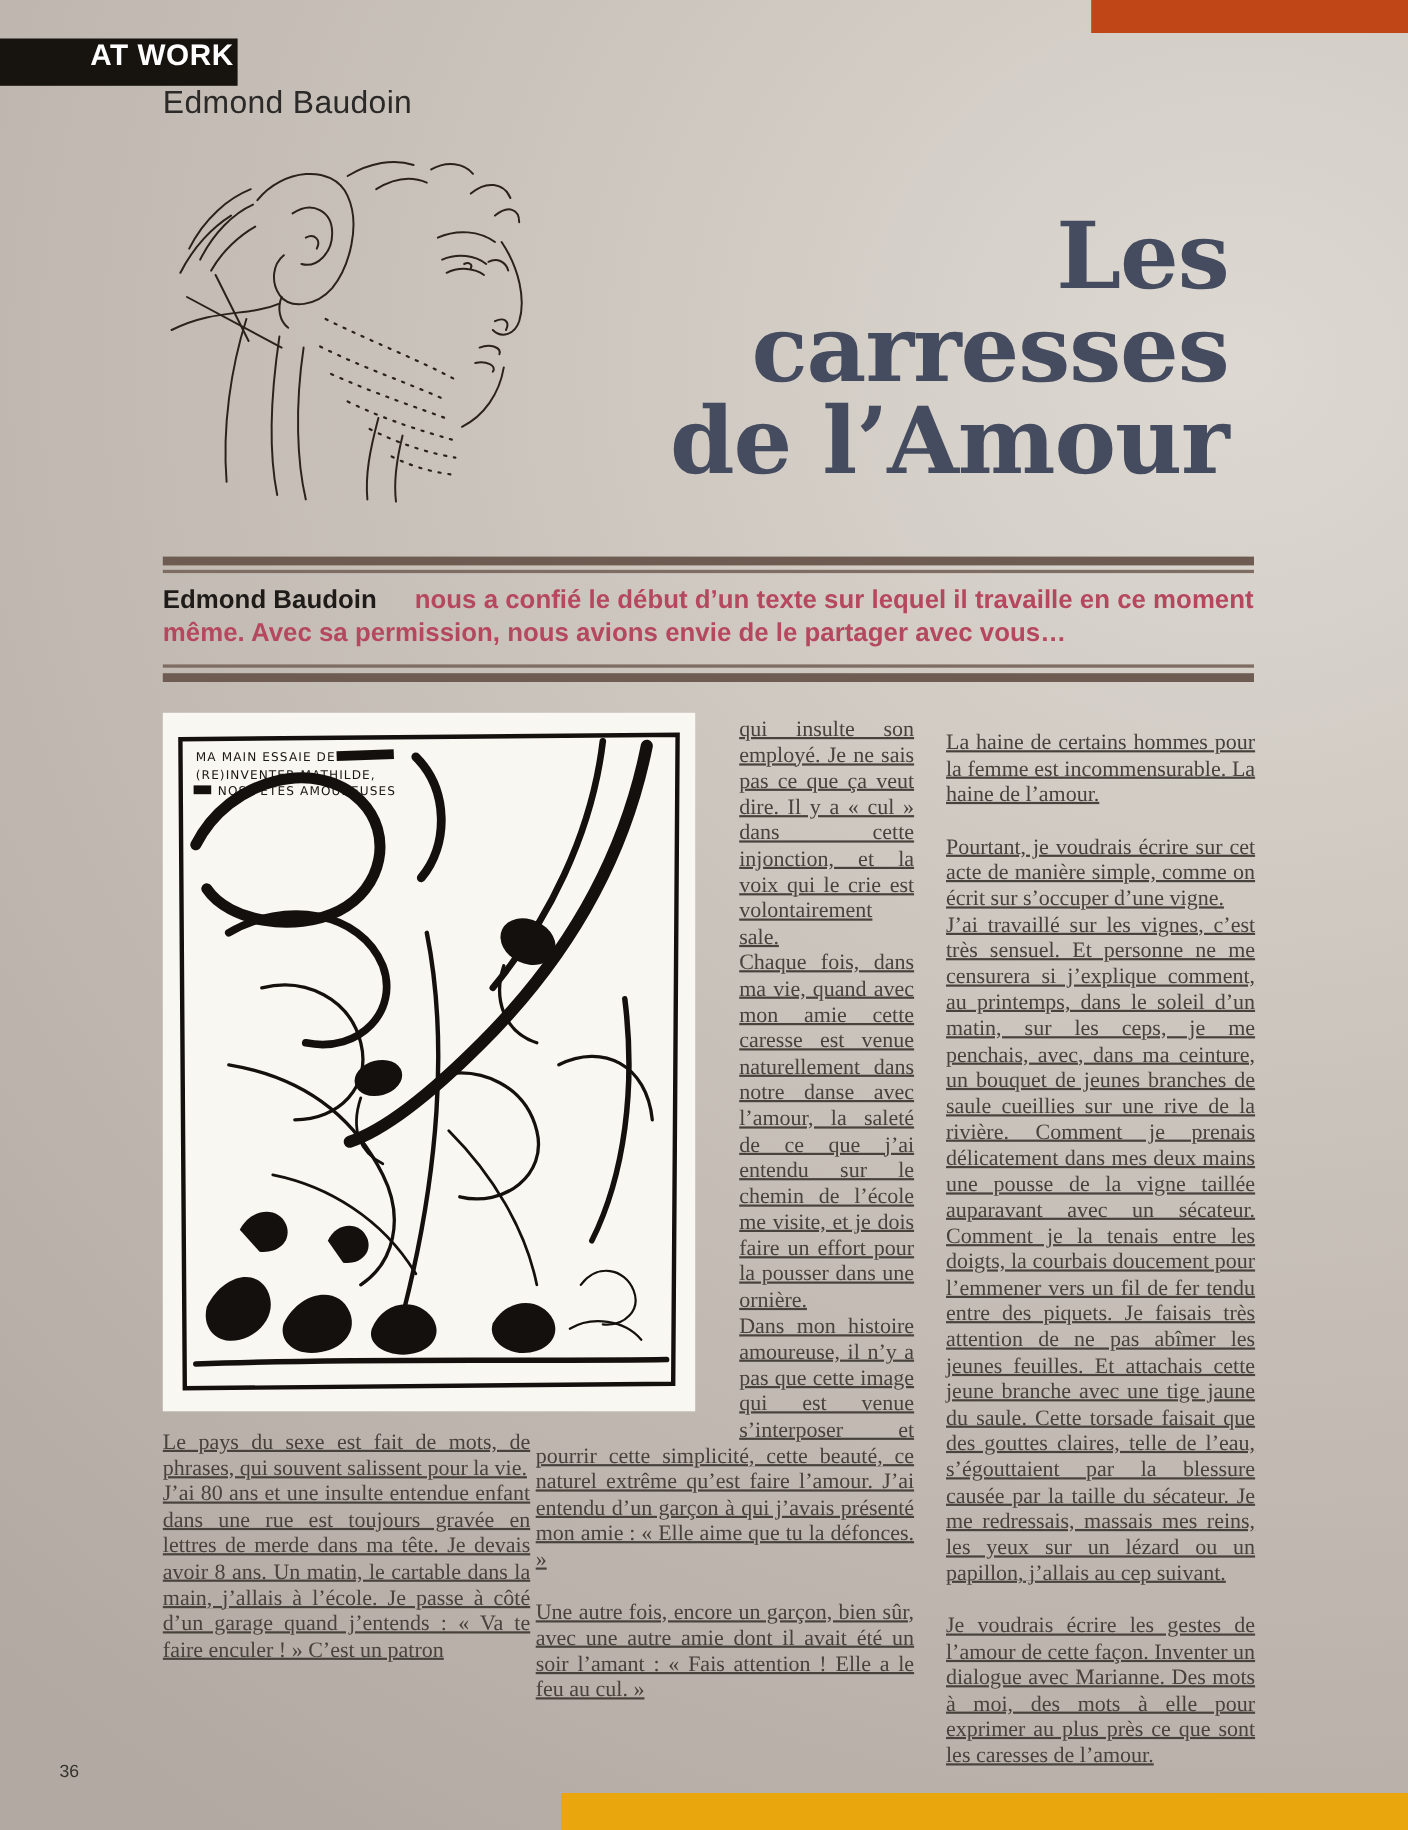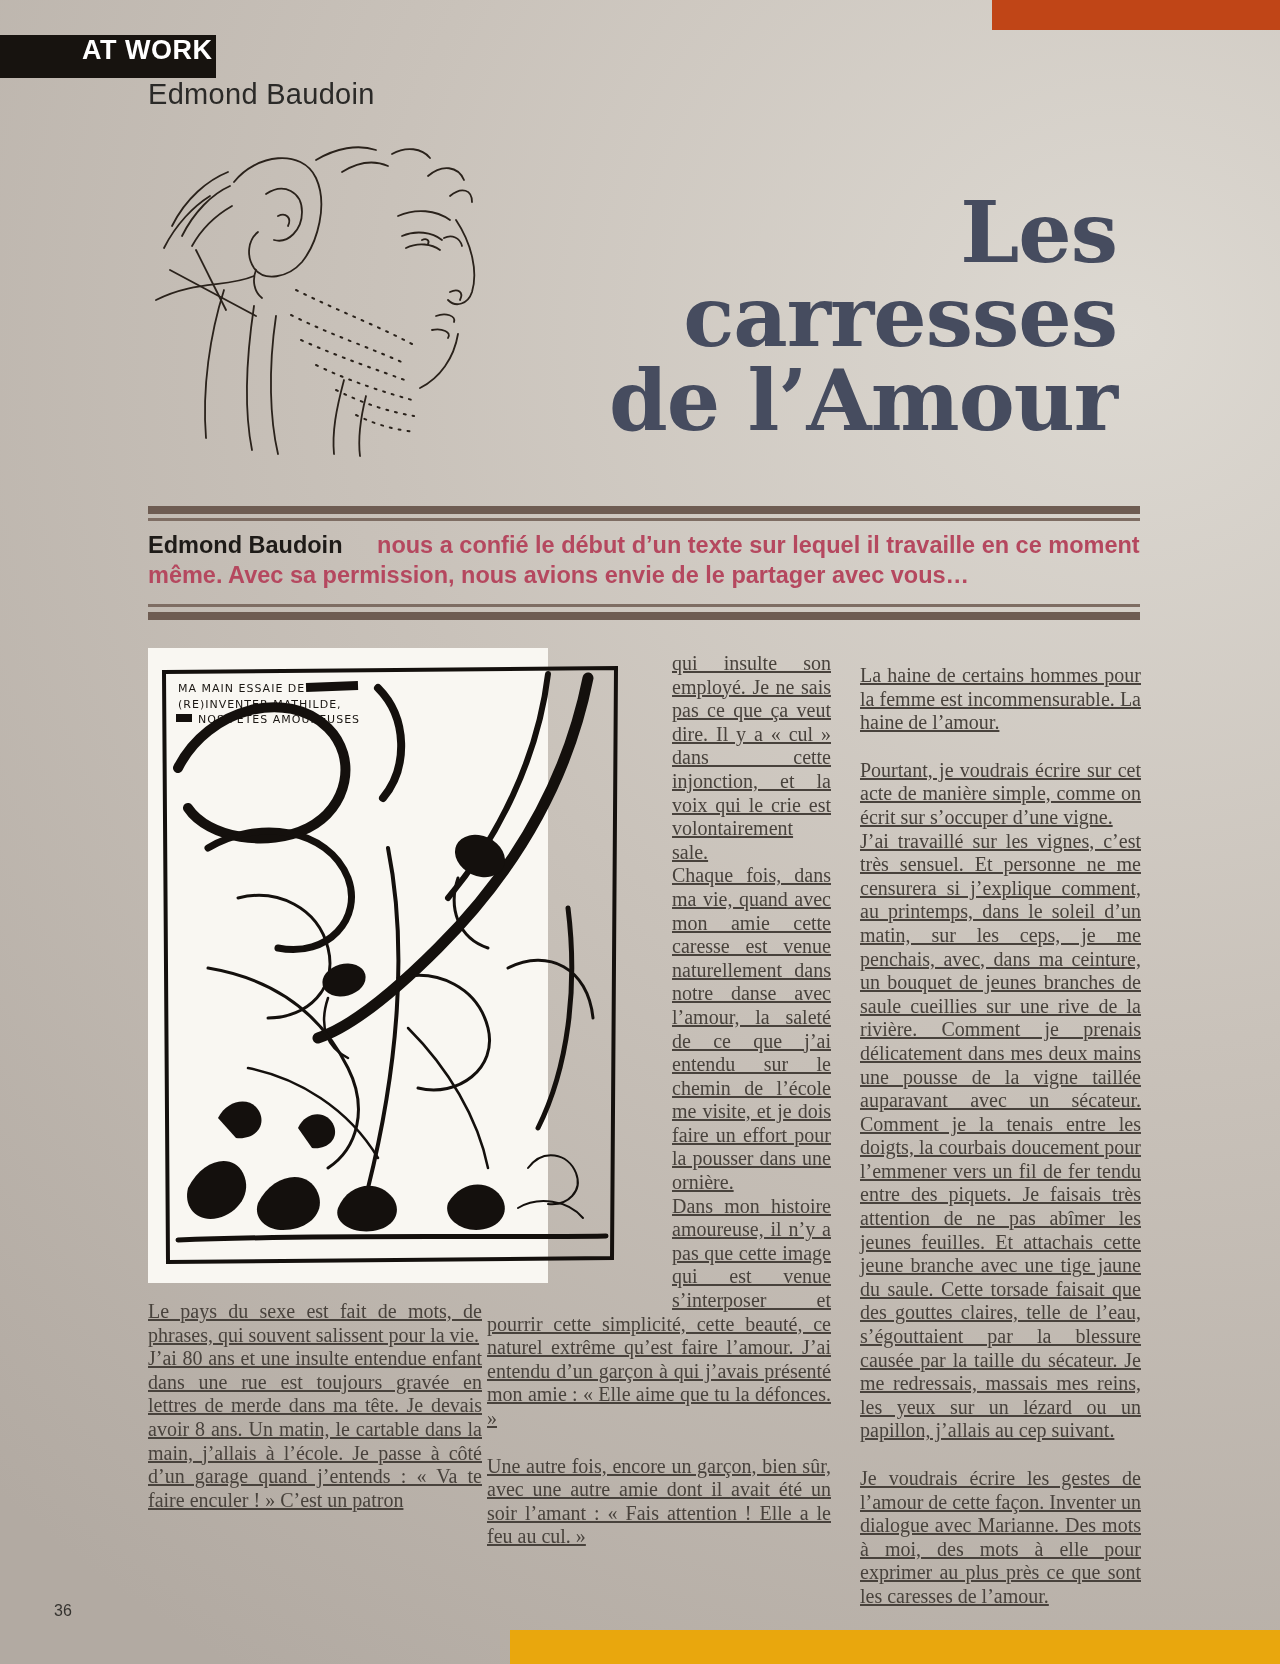--- a/index.html
+++ b/index.html
@@ -37,21 +37,21 @@
   .rule.thin  { height:3px; background:#7e6d63; }
 
   .intro {
     left:148px; top:530px; width:1000px;
     font-family:"Liberation Sans", sans-serif; font-size:23.5px; line-height:30px;
   }
   .intro .name { font-weight:700; color:#1e1b18; }
   .intro .rest { font-weight:600; color:#b5485f;margin-left:28px; }
 
   .illus {
-    left:148px; top:648px; width:400px; height:635px; background:#f9f7f2;
+    left:148px; top:648px; width:484px; height:635px; background:#f9f7f2;
   }
   .illus svg { display:block; }
 
   .col {
     text-align:justify; color:#48423c;
     font-size:20px; line-height:23.6px;
     hyphens:none;text-decoration:underline; -webkit-hyphens:none;
   }
   .col p { margin:0; }
   .col p.gap { margin-top:24px; }

